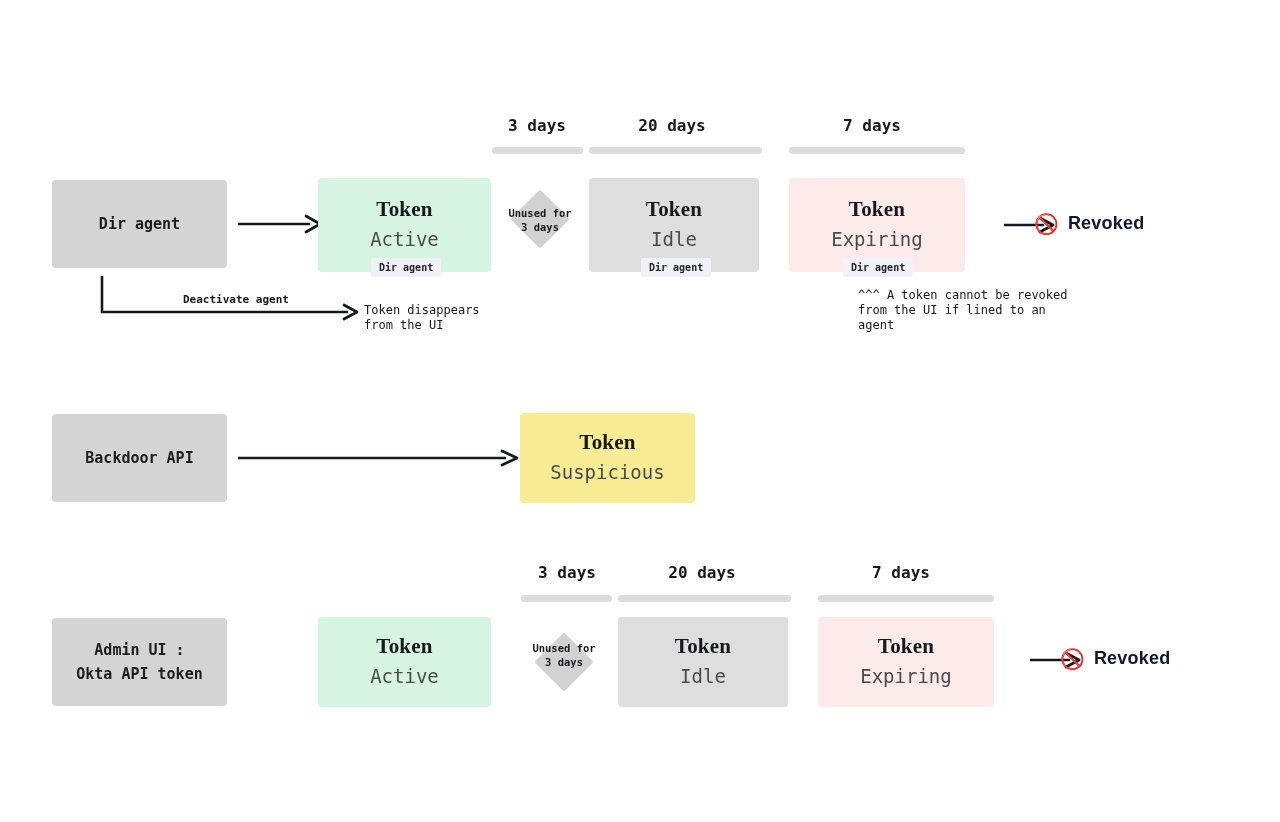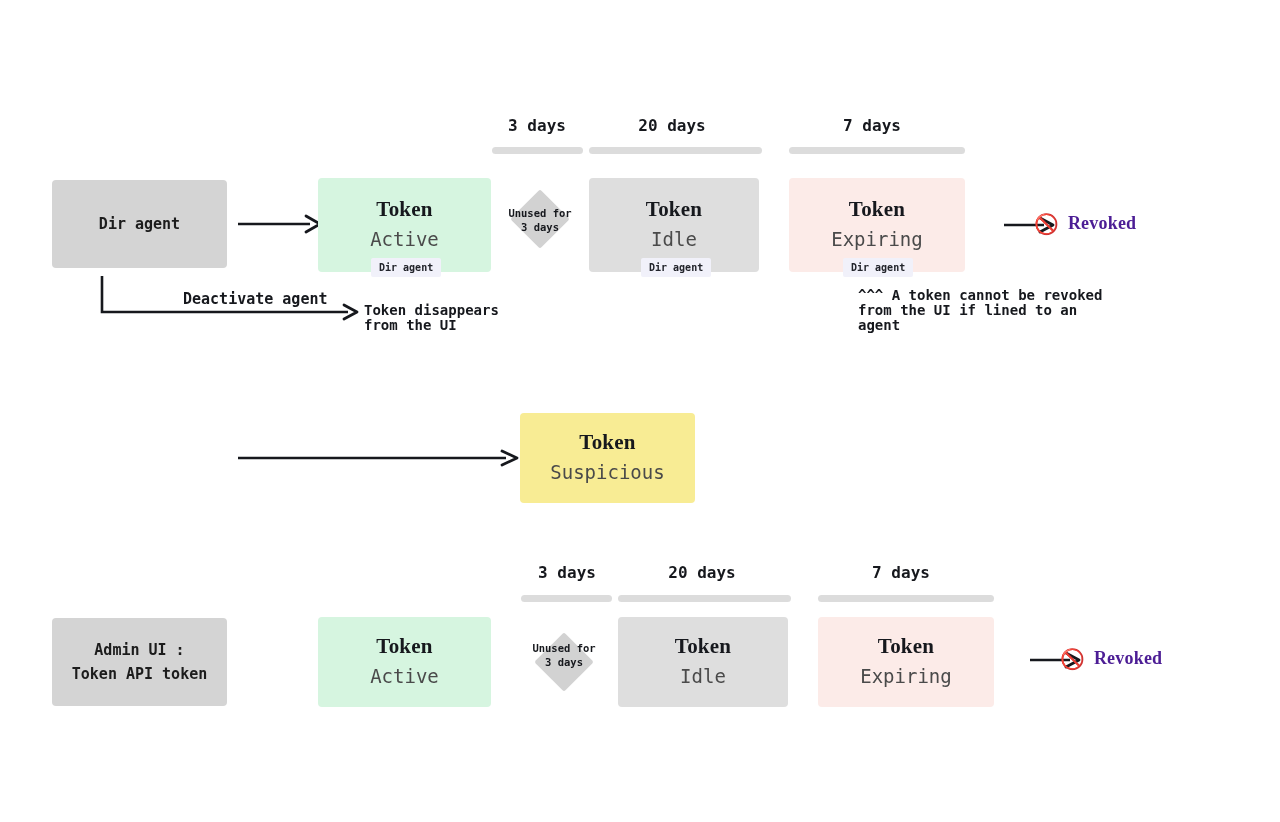--- a/index.html
+++ b/index.html
@@ -123,51 +123,51 @@
   }
 
   
   .arrow { position: absolute; }
   .arrow svg { display: block; overflow: visible; }
 
   
   .note {
     position: absolute;
     font-family: "DejaVu Sans Mono", monospace;
-    font-weight: 700;
-    font-size: 14px;
+    font-weight: 400;
+    font-size: 12px;
     line-height: 15px;
     color: #16181d;
     white-space: pre-line;
   }
   .edge-label {
     position: absolute;
     font-family: "DejaVu Sans Mono", monospace;
     font-weight: 700;
-    font-size: 15px;
+    font-size: 11px;
     line-height: 15px;
     color: #16181d;
     white-space: nowrap;
   }
   .revoked {
     position: absolute;
     display: flex;
     align-items: center;
     gap: 9px;
   }
   .revoked-icon {
     font-size: 20px;
     line-height: 20px;
     color: #e02a1f;
   }
   .revoked-text {
-    font-family: Liberation Serif, serif;
+    font-family: Liberation Sans, sans-serif;
     font-weight: 700;
     font-size: 18px;
-    color: #4c1d95;
+    color: #0f172a;
     letter-spacing: .2px;
   }
 </style>
 </head>
 <body>
 
 <div class="canvas">
 
   <div class="origin-label" style="left:52px; top:150px;margin-top:43px;">ORIGIN</div>
 
@@ -231,20 +231,23 @@
     </svg>
   </div>
   <div class="edge-label" style="left:183px; top:292px;">Deactivate agent</div>
   <div class="note" style="left:364px; top:303px; text-align:left; width:206px;">Token disappears
 from the UI</div>
 
   <div class="note" style="left:858px; top:288px;">^^^ A token cannot be revoked
 from the UI if lined to an
 agent</div>
 
+  <div class="box box-gray" style="left:52px; top:414px; width:175px; height:88px;">
+    <div class="src-label">Backdoor API</div>
+  </div>
 
   <div class="arrow" style="left:238px; top:448px;">
     <svg width="282" height="20" viewBox="0 0 282 20">
       <line x1="0" y1="10" x2="268" y2="10" stroke="#16181d" stroke-width="2.6"></line>
       <path d="M264 3 L279 10 L264 17" fill="none" stroke="#16181d" stroke-width="2.8" stroke-linecap="round" stroke-linejoin="round"></path>
     </svg>
   </div>
 
   <div class="box box-yellow" style="left:520px; top:413px; width:175px; height:90px;">
     <div class="token-title">Token</div>
@@ -254,21 +257,21 @@
   <div class="tl-label" style="left:517px; top:563px; width:100px;">3 days</div>
   <div class="tl-label" style="left:647px; top:563px; width:110px;">20 days</div>
   <div class="tl-label" style="left:849px; top:563px; width:104px;">7 days</div>
 
   <div class="tl-bar" style="left:521px; top:595px; width:91px;"></div>
   <div class="tl-bar" style="left:618px; top:595px; width:173px;"></div>
   <div class="tl-bar" style="left:818px; top:595px; width:176px;"></div>
 
   <div class="box box-gray" style="left:52px; top:618px; width:175px; height:88px;">
     <div class="src-label">Admin UI :
-Token API token</div>
+Okta API token</div>
   </div>
 
   <div class="box box-green" style="left:318px; top:617px; width:173px; height:90px;">
     <div class="token-title">Token</div>
     <div class="token-state">Active</div>
   </div>
 
   <div class="diamond" style="left:543px; top:641px; width:42px; height:42px;"></div>
   <div class="diamond-text" style="left:530px; top:641px; width:68px;">Unused for
 3 days</div>

